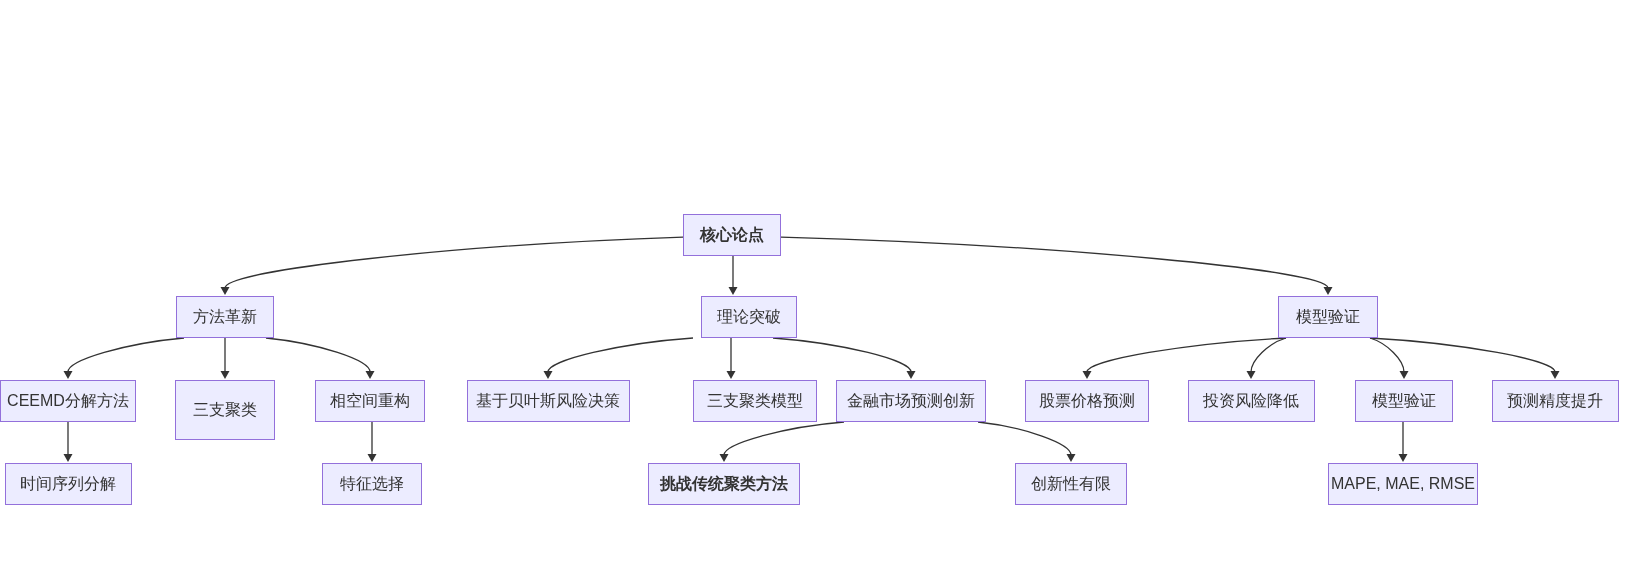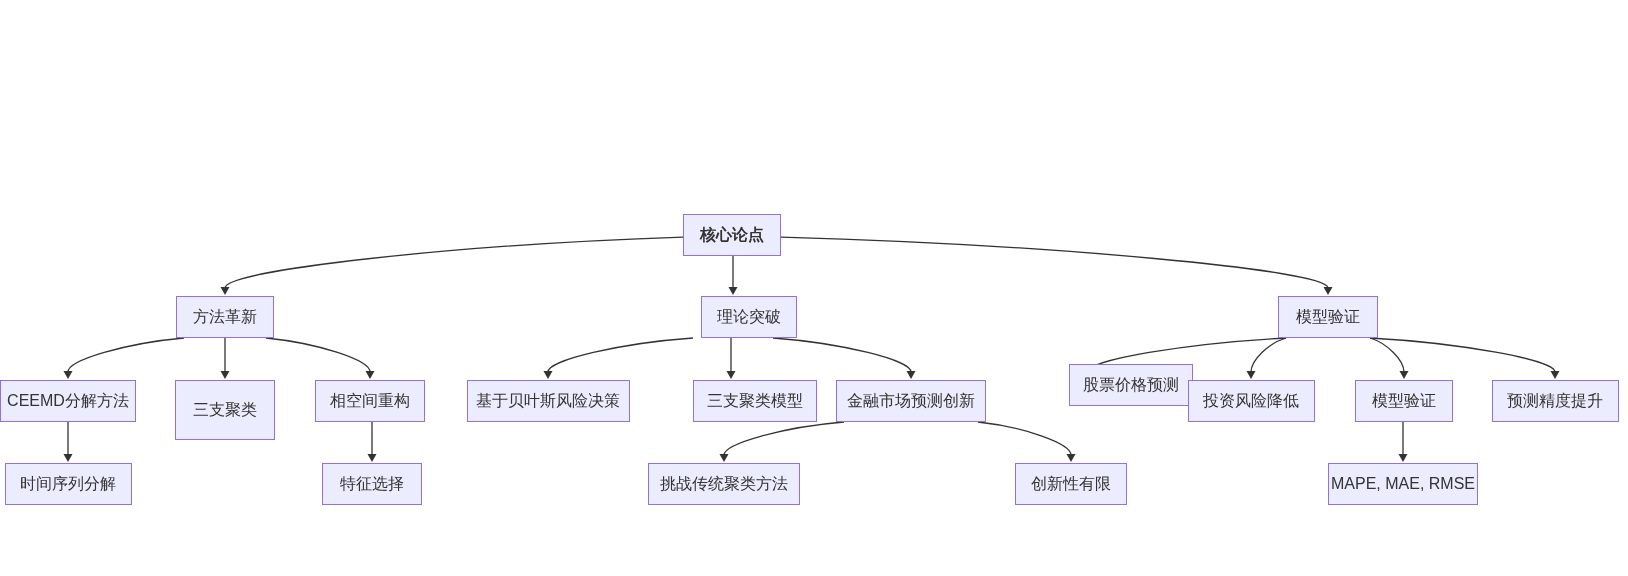--- a/index.html
+++ b/index.html
@@ -113,39 +113,39 @@
       </div>
       <div class="node" style="left: 466.5px; top: 380px; width: 163px; height: 42px;">
         <span>基于贝叶斯风险决策</span>
       </div>
       <div class="node" style="left: 669px; top: 380px; width: 124px; height: 42px; margin-left: 24px;">
         <span>三支聚类模型</span>
       </div>
       <div class="node" style="left: 836px; top: 380px; width: 150px; height: 42px;">
         <span>金融市场预测创新</span>
       </div>
-      <div class="node" style="left: 1025px; top: 364px; width: 124px; height: 42px; margin-left: 44px;">
+      <div class="node" style="left: 1025px; top: 380px; width: 124px; height: 42px;">
         <span>股票价格预测</span>
       </div>
       <div class="node" style="left: 1187.5px; top: 380px; width: 127px; height: 42px;">
         <span>投资风险降低</span>
       </div>
       <div class="node" style="left: 1355px; top: 380px; width: 98px; height: 42px;">
         <span>模型验证</span>
       </div>
       <div class="node" style="left: 1491.5px; top: 380px; width: 127px; height: 42px;">
         <span>预测精度提升</span>
       </div>
       <div class="node" style="left: 4.5px; top: 463px; width: 127px; height: 42px;">
         <span>时间序列分解</span>
       </div>
       <div class="node" style="left: 322px; top: 463px; width: 100px; height: 42px;">
         <span>特征选择</span>
       </div>
-      <div class="node" style="left: 648px; top: 463px; width: 152px; height: 42px;">
+      <div class="node" style="left: 648px; top: 463px; width: 152px; height: 42px; font-weight: bold;">
         <span>挑战传统聚类方法</span>
       </div>
       <div class="node" style="left: 1015px; top: 463px; width: 112px; height: 42px;">
         <span>创新性有限</span>
       </div>
       <div class="node" style="left: 1328px; top: 463px; width: 150px; height: 42px;">
         <span>MAPE, MAE, RMSE</span>
       </div>
     </div>
 </div>

